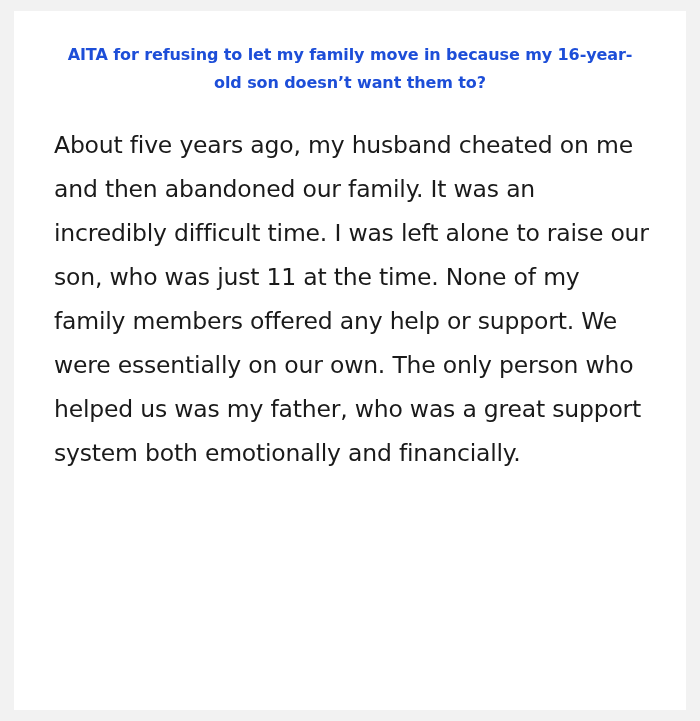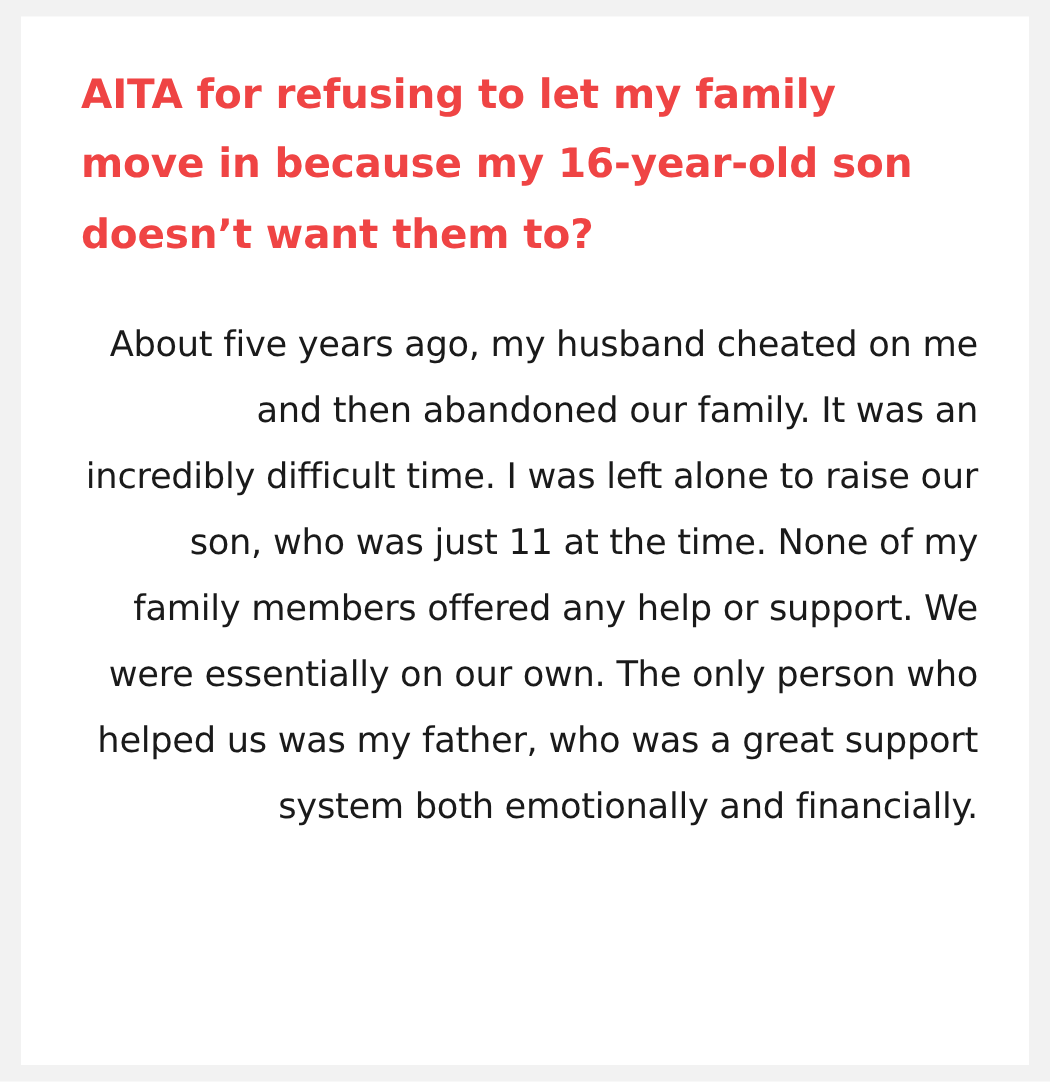--- a/index.html
+++ b/index.html
@@ -17,37 +17,37 @@
     position: absolute;
     left: 14px;
     top: 11px;
     width: 672px;
     height: 699px;
     background: #ffffff;
     box-sizing: border-box;
     padding: 30px 30px 0 30px;
   }
   .post-title {
-    color: #ef4444;
-    font-size: 27px;
+    color: #1d4ed8;
+    font-size: 16px;
     font-weight: bold;
     line-height: 1.72;
     letter-spacing: -0.1px;
     margin: 0 0 28px 0;
     padding: 0 10px 0 10px;
+    text-align: center;
   }
   .post-body {
     color: #1a1a1a;
     font-size: 23.5px;
     font-weight: 400;
     line-height: 1.87;
     letter-spacing: -0.2px;
     margin: 0;
     padding: 0 4px 0 10px;
-    text-align: right;
   }
 </style>
 </head>
 <body>
 
 <div class="card">
   <h1 class="post-title">AITA for refusing to let my family move in because my 16-year-old son doesn’t want them to?</h1>
   <p class="post-body">About five years ago, my husband cheated on me and then abandoned our family. It was an incredibly difficult time. I was left alone to raise our son, who was just 11 at the time. None of my family members offered any help or support. We were essentially on our own. The only person who helped us was my father, who was a great support system both emotionally and financially.</p>
 </div>
 

